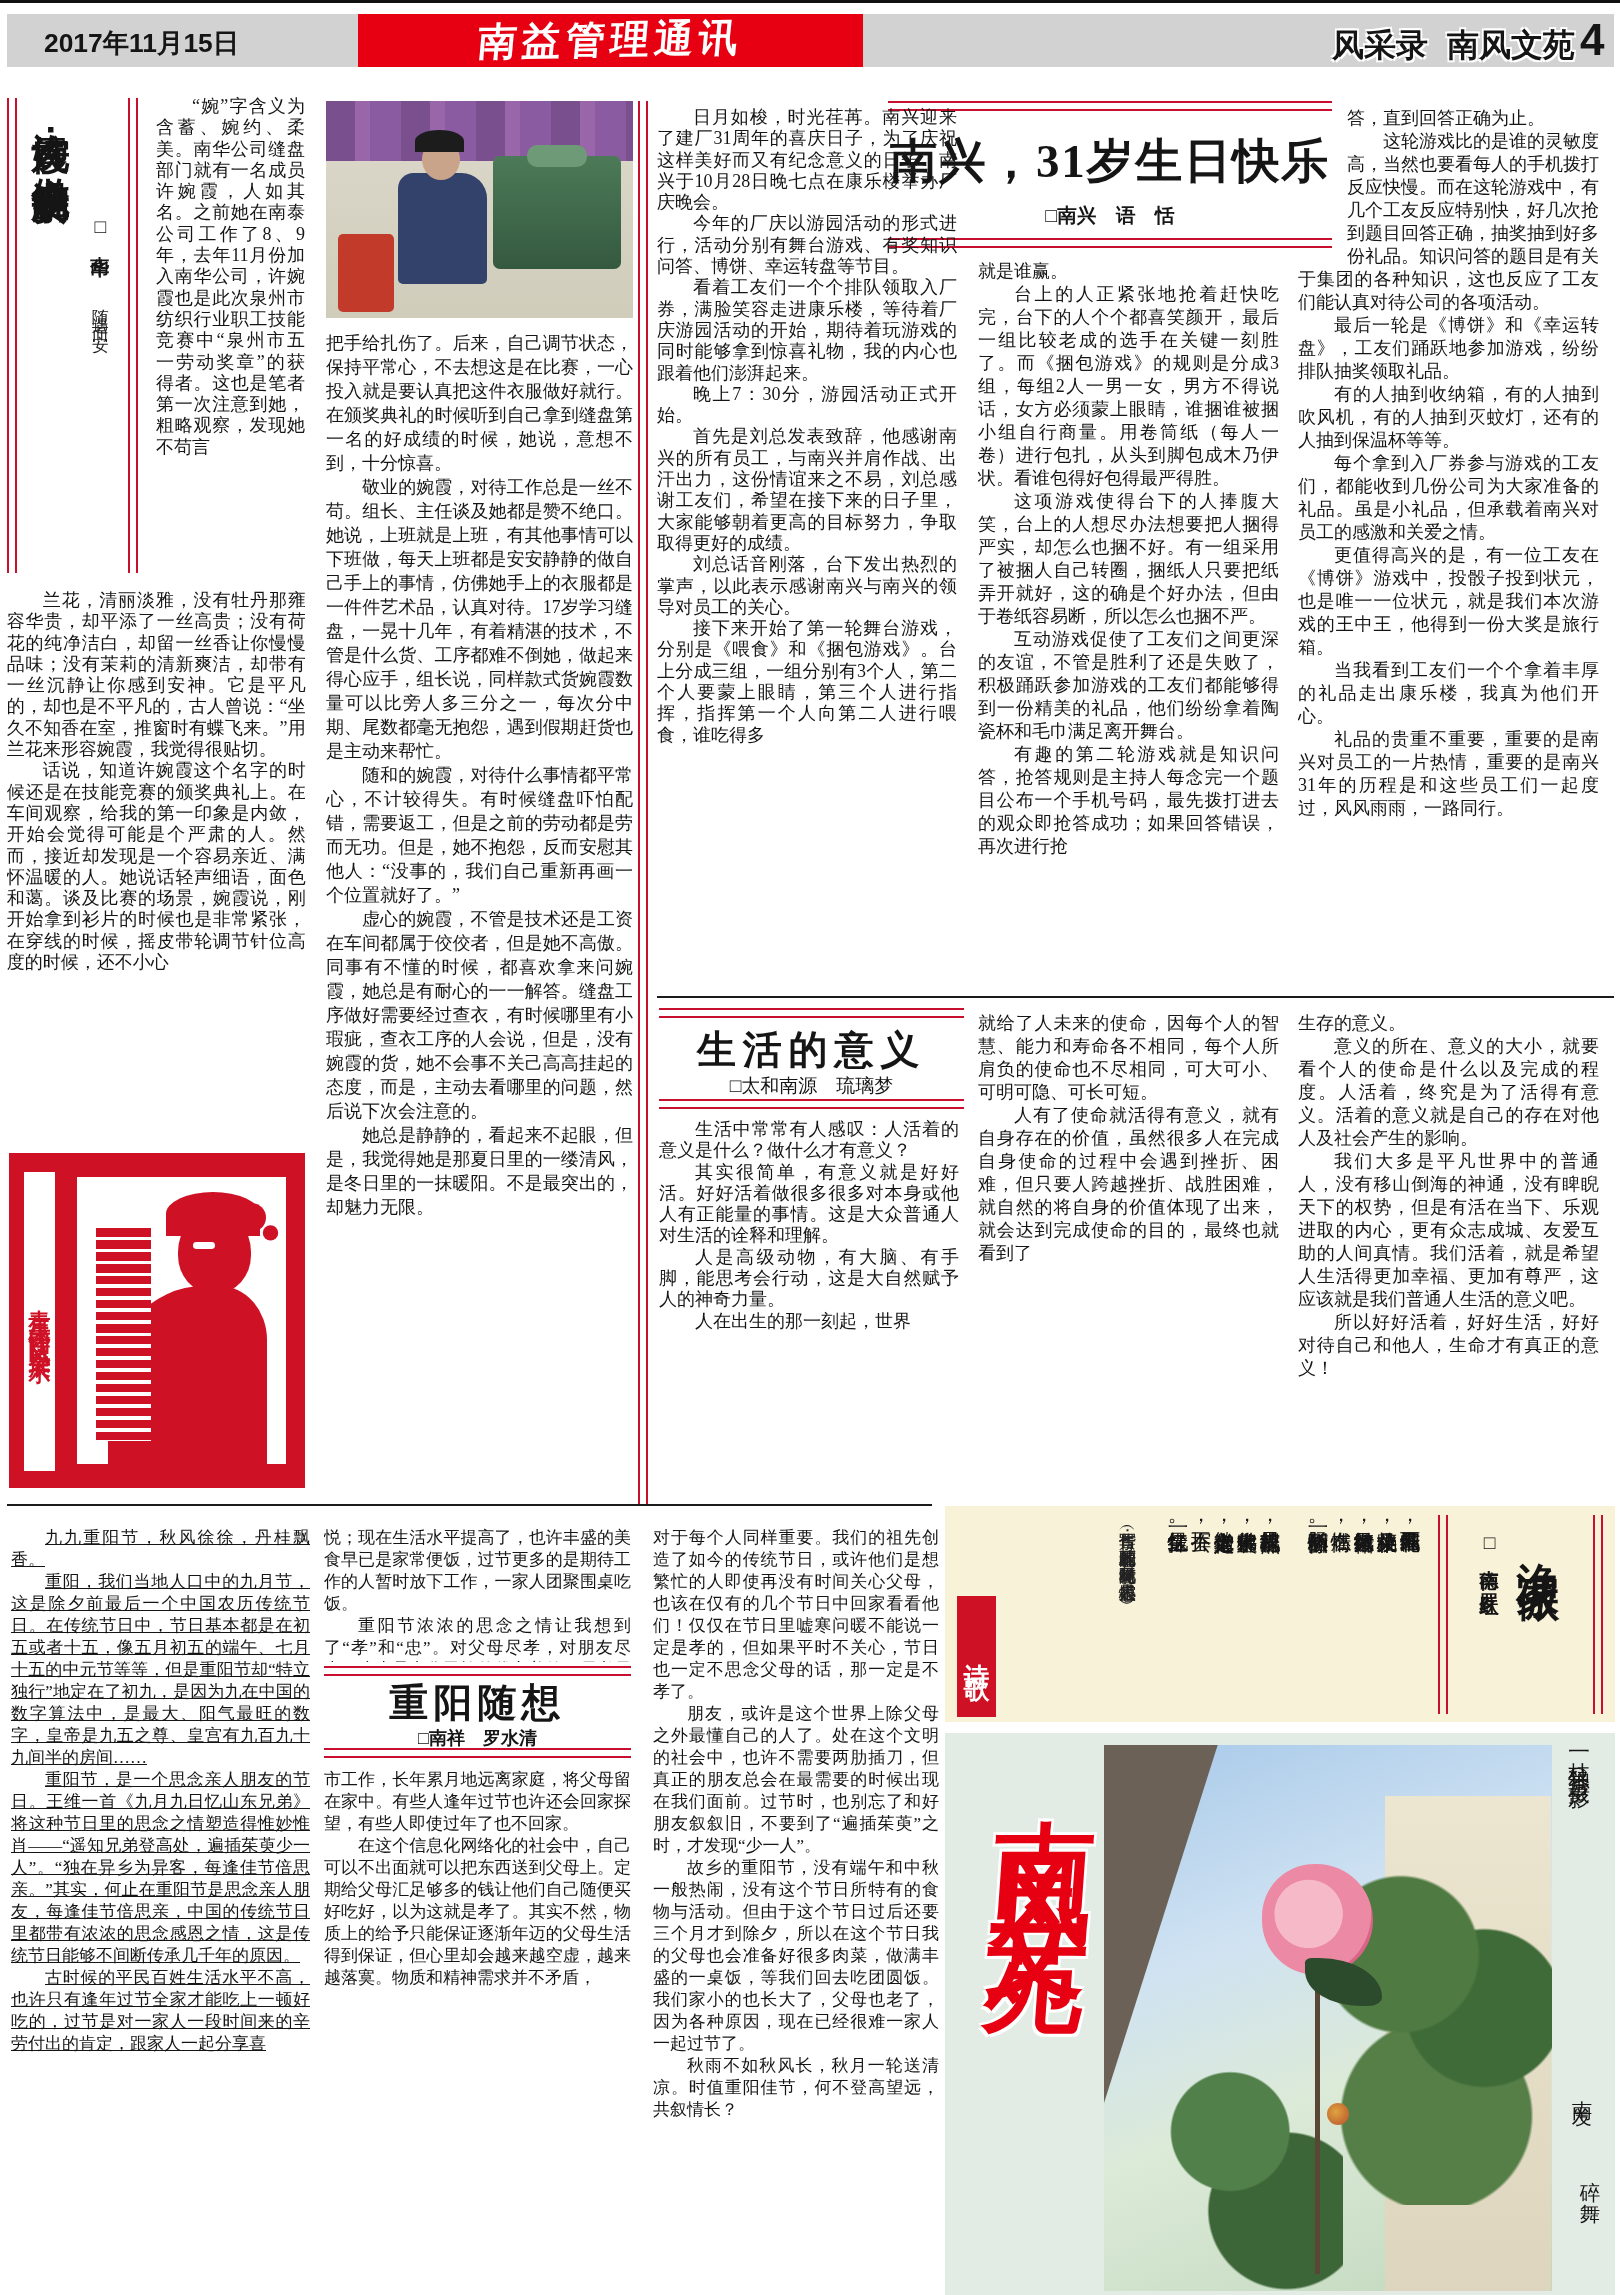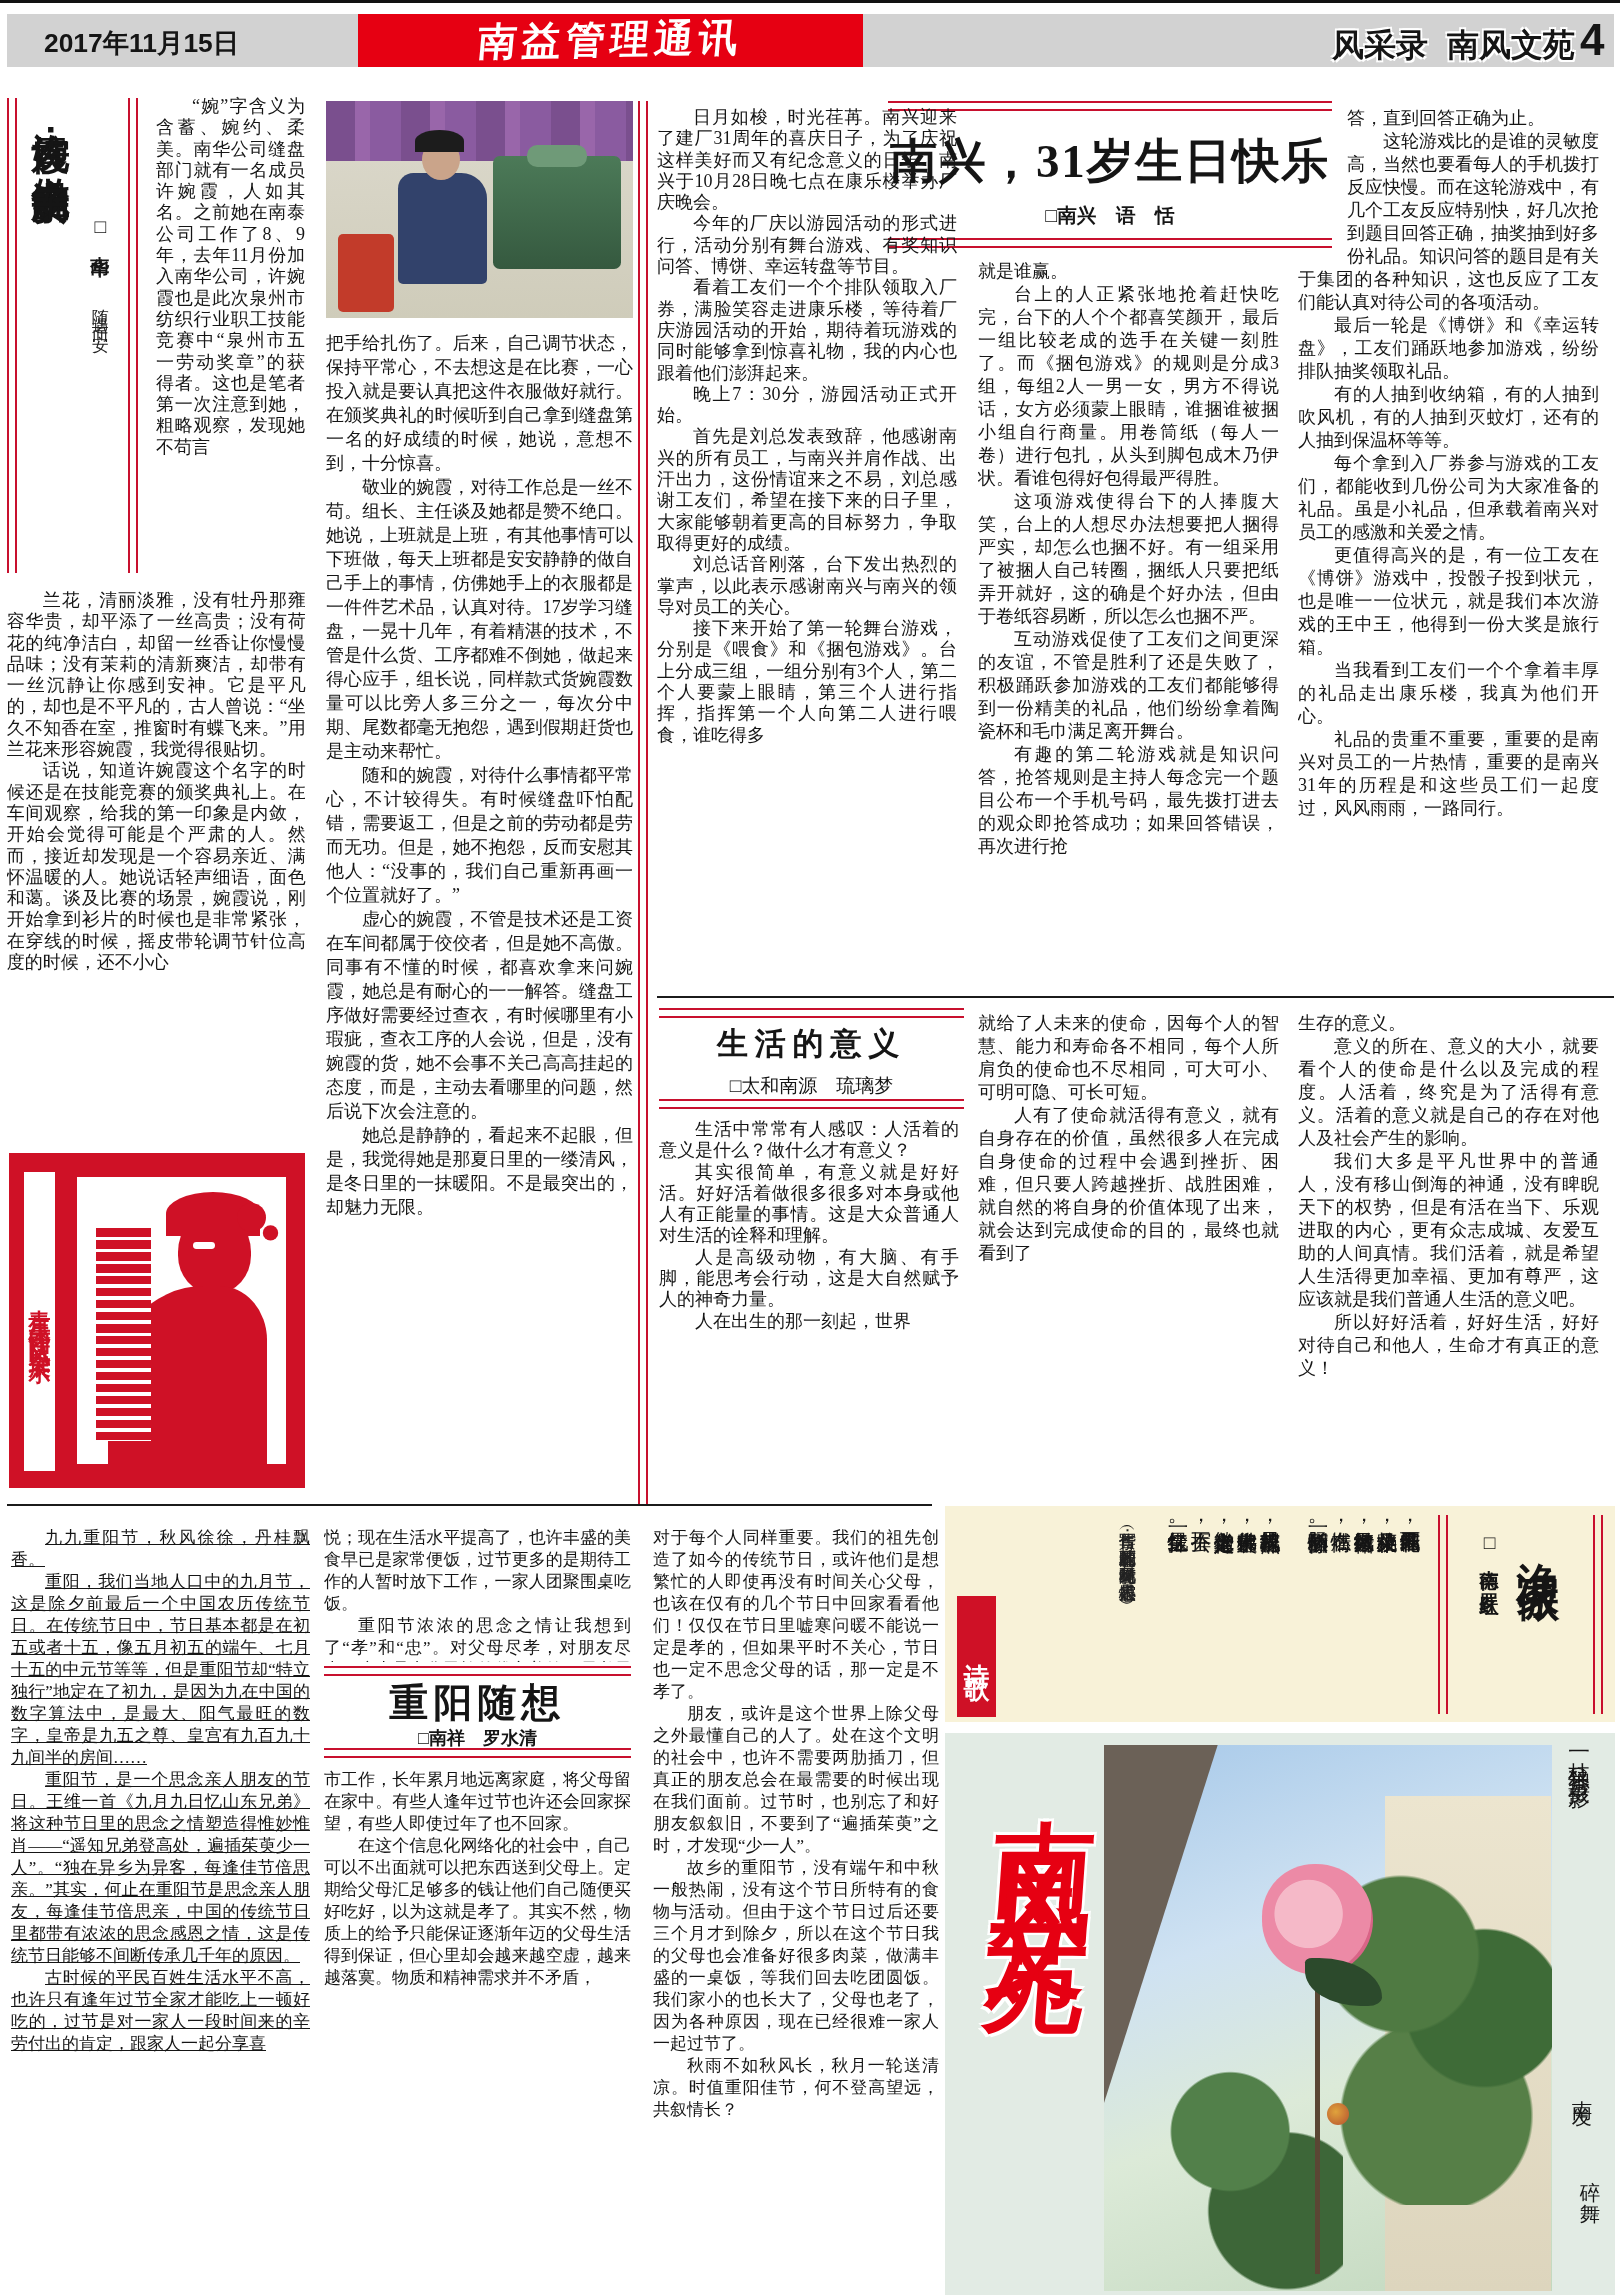--- a/index.html
+++ b/index.html
@@ -33,21 +33,21 @@
   #youthbox{left:8.5px;top:1153px;width:296px;height:335px;background:#cf1126;}
   #youthlabel{left:15.4px;top:19px;width:31px;height:299px;background:#fff;display:flex;align-items:center;justify-content:center;}
   #youthlabel span{writing-mode:vertical-rl;color:#cf1126;font-weight:bold;font-size:22px;letter-spacing:6px;}
   #papercut{left:68px;top:24px;width:209px;height:287px;background:#fff;overflow:hidden;}
   
   #nx-titlebox{left:888px;top:101px;width:444px;height:147px;}
   #nx-title{width:100%;text-align:center;top:29px;font-size:47px;font-weight:bold;letter-spacing:1.7px;}
   #nx-byline{width:100%;text-align:center;top:101px;font-size:19.6px;font-weight:bold;font-family:"Liberation Sans",sans-serif;}
   
   #life-titlebox{left:659px;top:1008px;width:305px;height:101px;}
-  #life-title{width:100%;text-align:center;top:15.4px;font-size:31px;font-weight:bold;font-family:"Liberation Sans",sans-serif;letter-spacing:6.8px;}
+  #life-title{width:100%;text-align:center;top:15.4px;font-size:39px;font-weight:bold;font-family:"Liberation Sans",sans-serif;letter-spacing:6.8px;}
   #life-byline{width:100%;text-align:center;top:65px;font-size:19px;font-weight:normal;font-family:"Liberation Sans",sans-serif;}
   
   #cy-titlebox{left:324px;top:1666px;width:307px;height:92px;}
   #cy-title{width:100%;text-align:center;top:10.2px;font-size:39px;font-weight:bold;letter-spacing:5.1px;}
   #cy-byline{width:100%;text-align:center;top:60px;font-size:18px;font-weight:bold;font-family:"Liberation Sans",sans-serif;}
   
   #poembox{left:945px;top:1506px;width:670px;height:216px;background:#f8f2d8;}
   #poem-title{right:48px;top:22px;font-size:43px;font-weight:bold;letter-spacing:8.5px;}
   #poem-byline{right:113px;top:25.6px;font-size:19px;font-weight:bold;letter-spacing:1.7px;}
   .stanza{top:10.2px;height:198px;font-size:20.5px;line-height:23px;}

